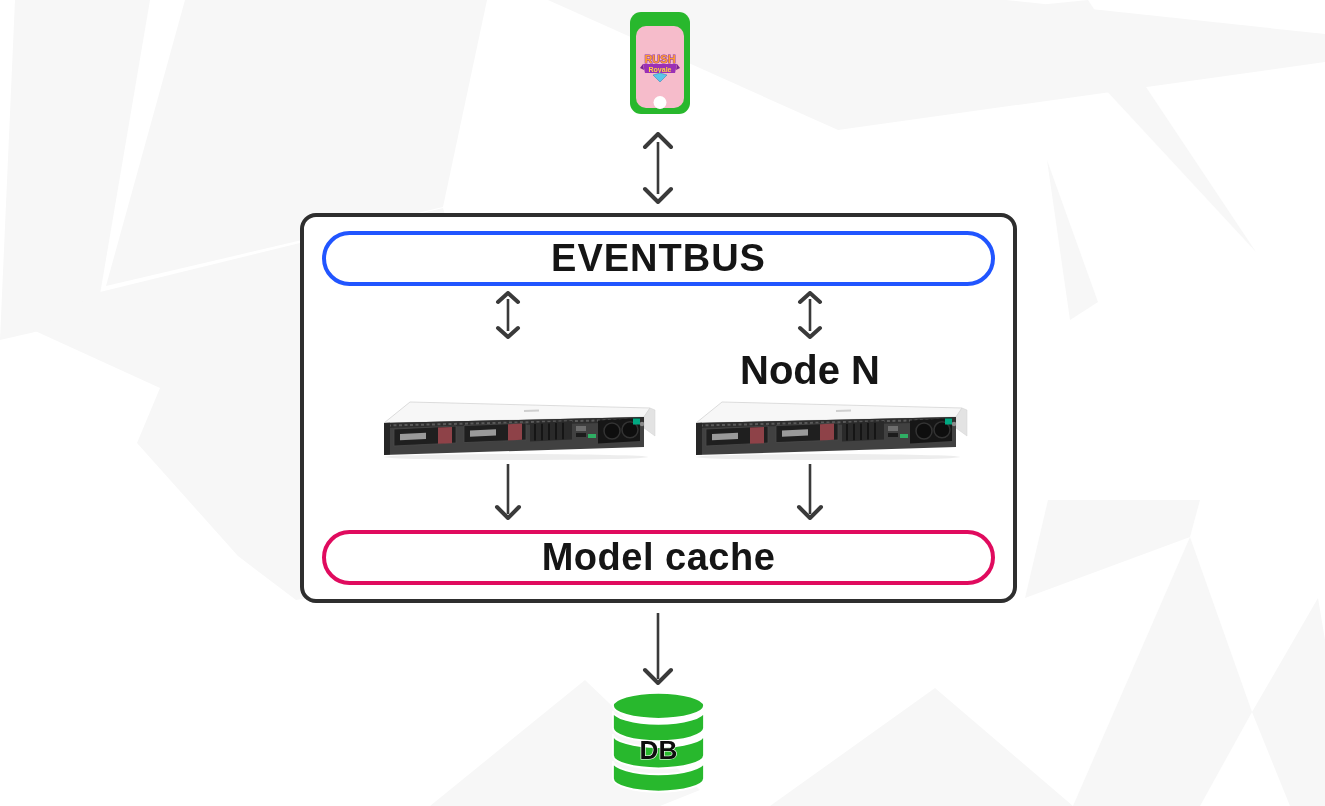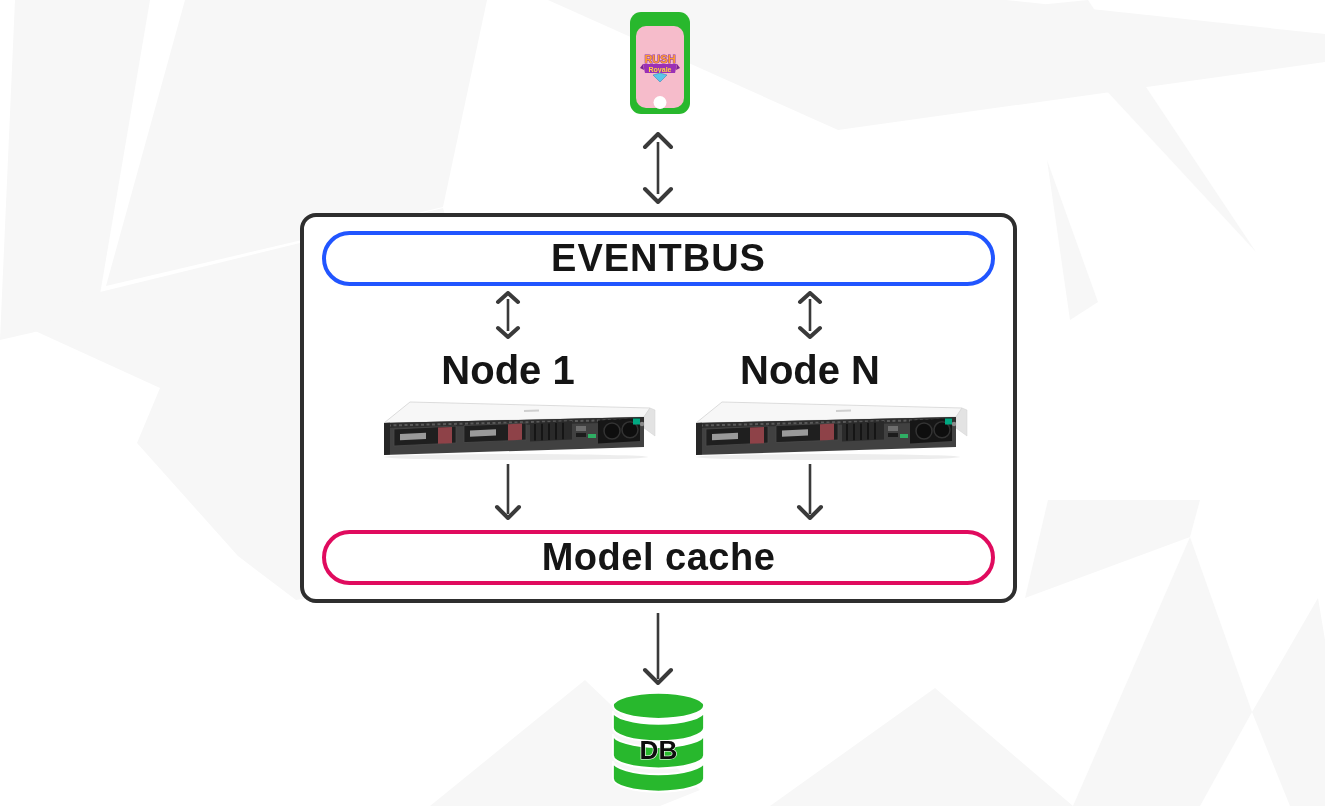--- a/index.html
+++ b/index.html
@@ -148,21 +148,20 @@
       <line x1="18" y1="8" x2="18" y2="40"></line>
       <polyline points="8,11 18,2 28,11"></polyline>
       <polyline points="8,37 18,46 28,37"></polyline>
     </svg>
     <svg class="inbox-arrow arrow" style="left:488px;top:74px" width="36" height="48" viewBox="0 0 36 48">
       <line x1="18" y1="8" x2="18" y2="40"></line>
       <polyline points="8,11 18,2 28,11"></polyline>
       <polyline points="8,37 18,46 28,37"></polyline>
     </svg>
 
-    <div class="node-label n1">Node 1</div>
     <div class="node-label nn">Node N</div>
 
     <svg class="server n1" viewBox="0 0 282 62">
         <use href="#sym-server"></use>
       </svg>
     <svg class="server nn" viewBox="0 0 282 62">
         <use href="#sym-server"></use>
       </svg>
 
     <svg class="inbox-arrow arrow" style="left:186px;top:245px" width="36" height="58" viewBox="0 0 36 58">

